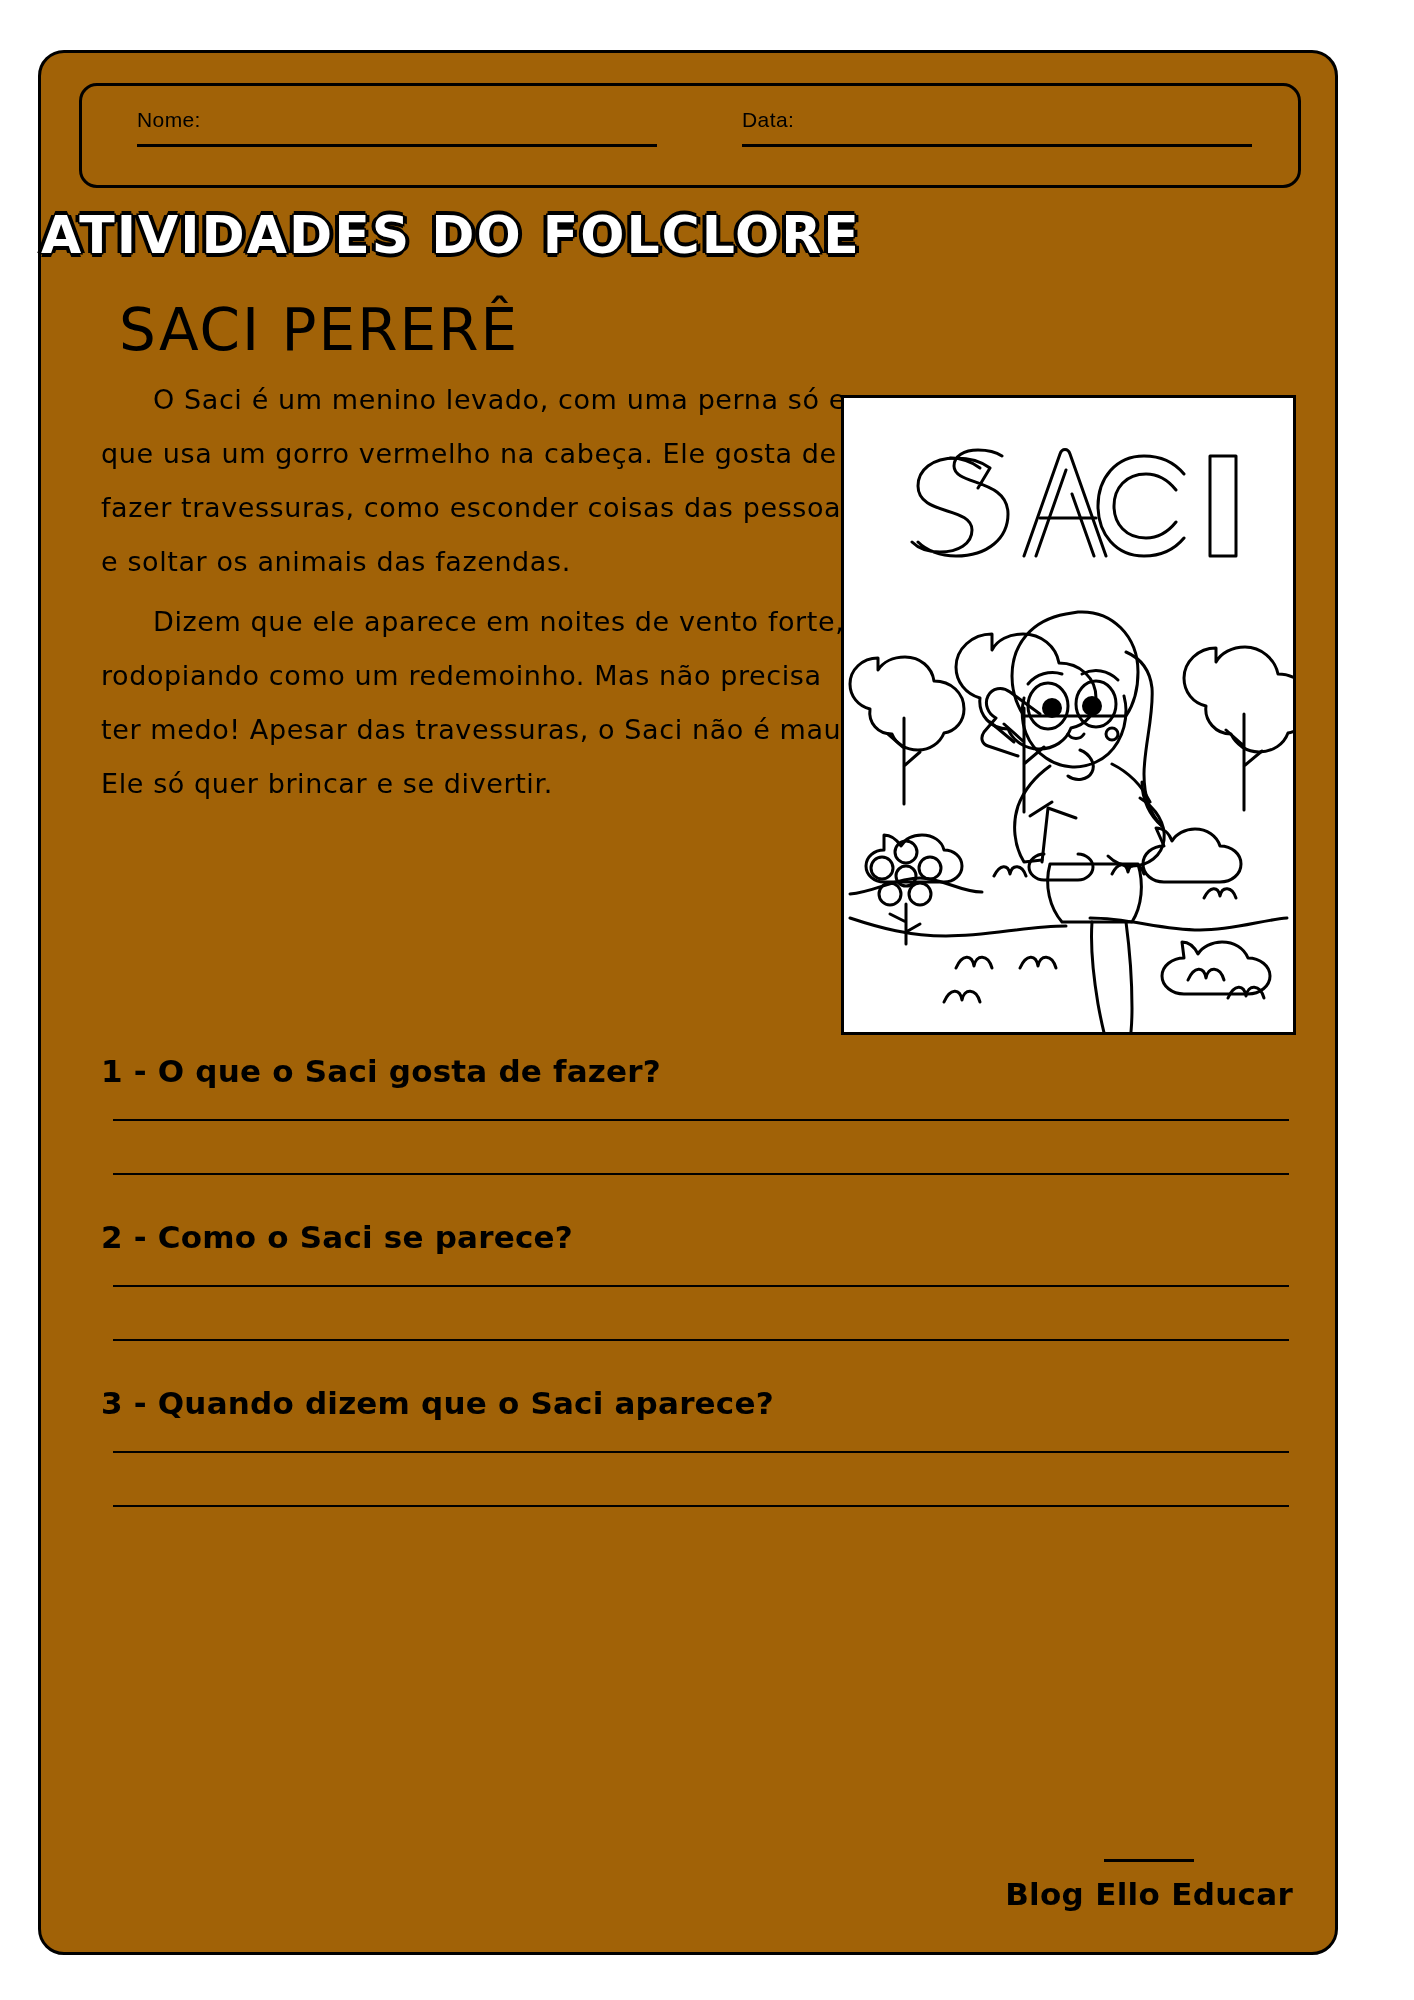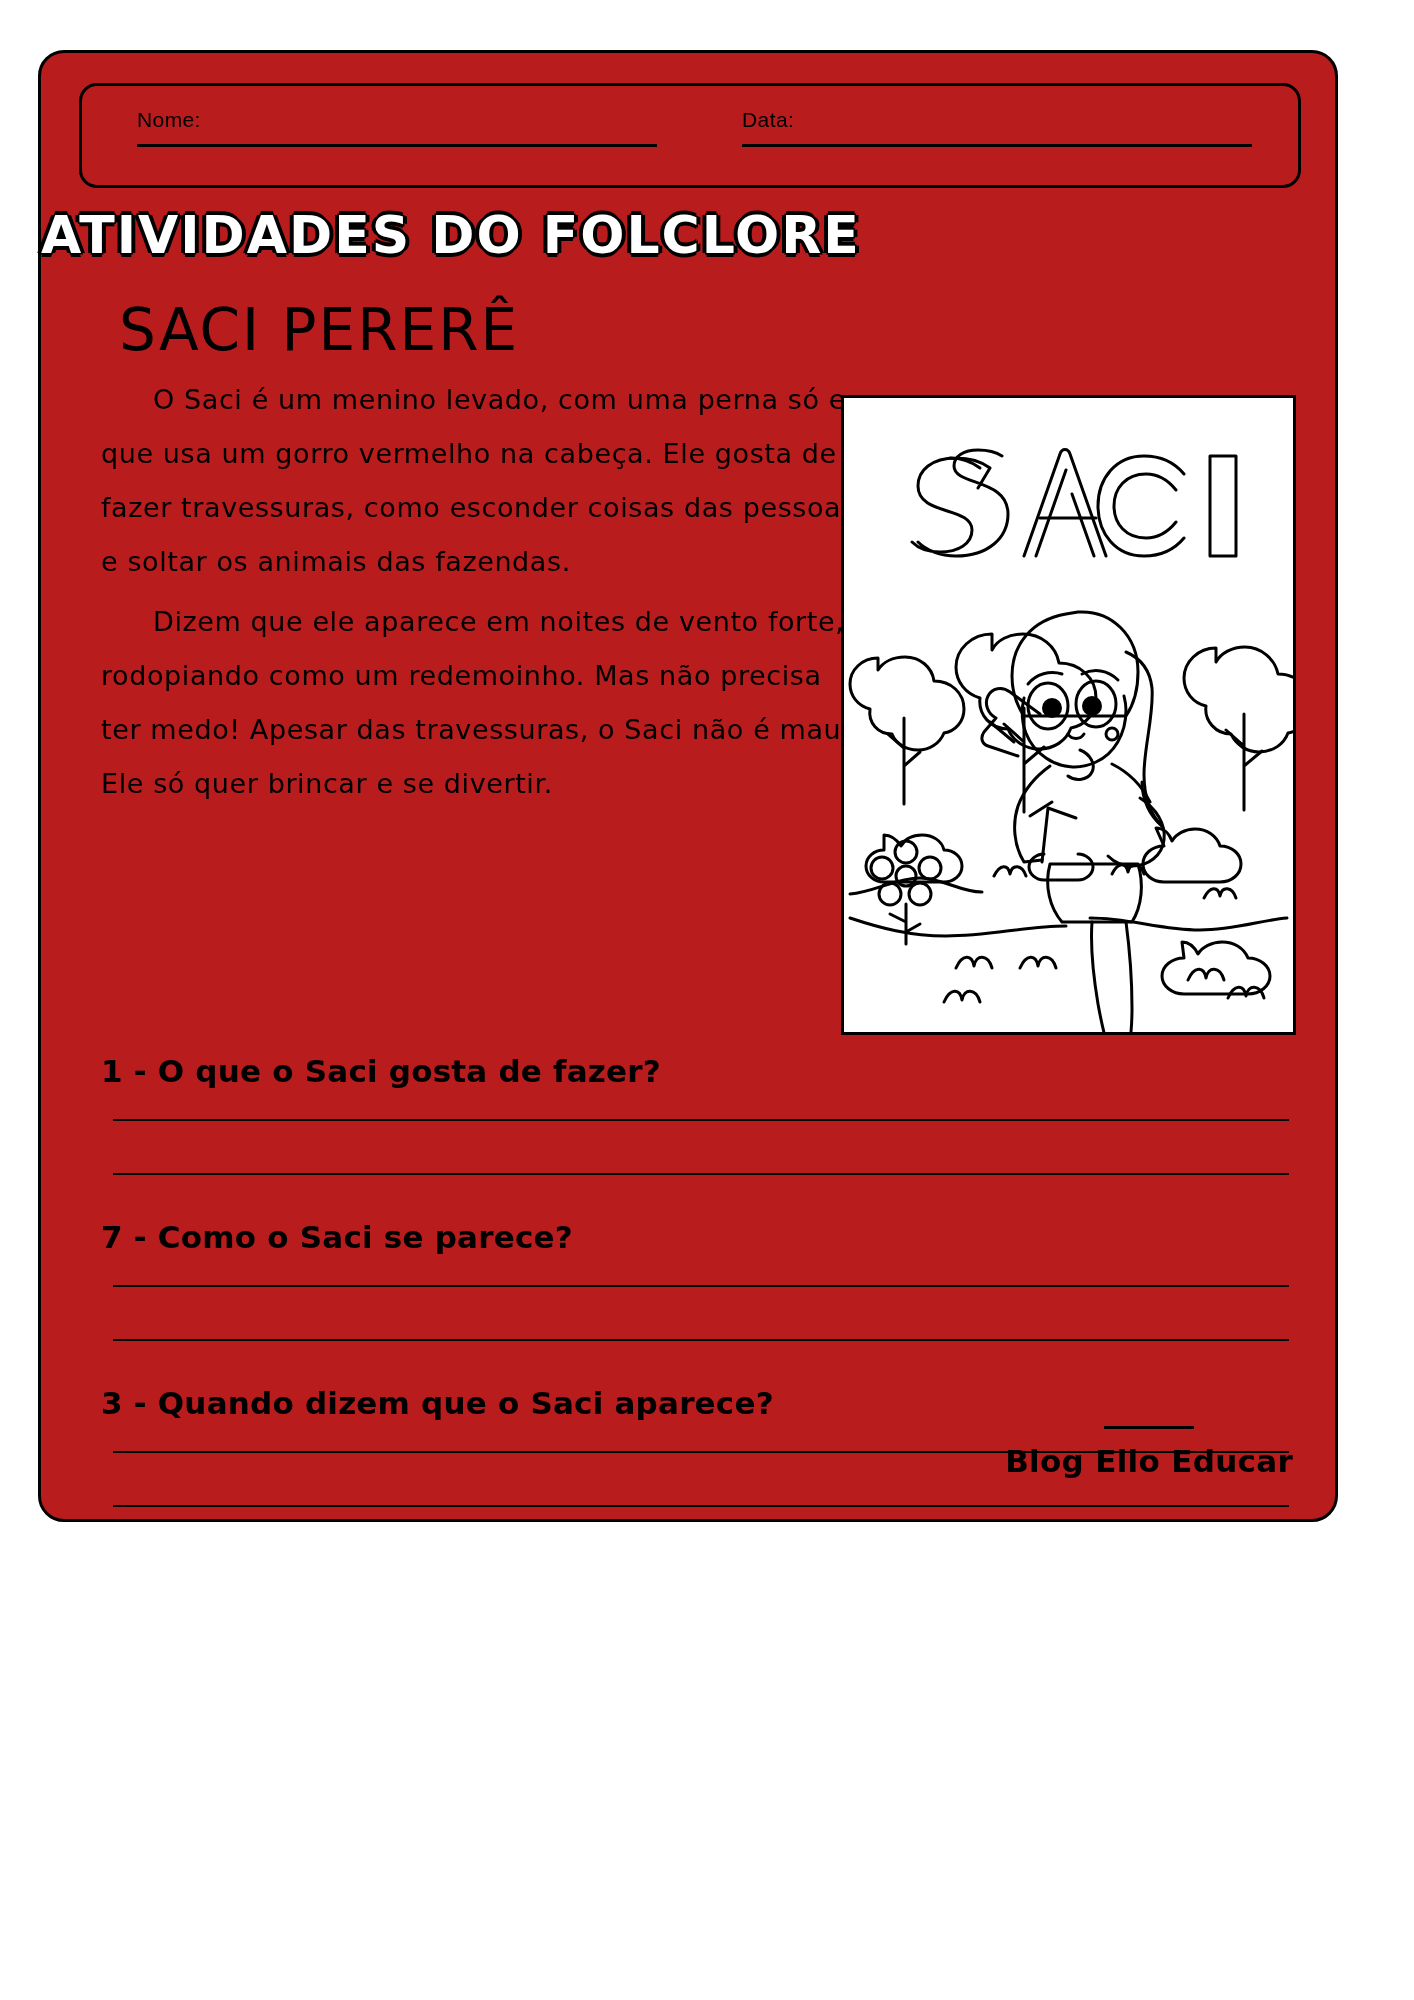--- a/index.html
+++ b/index.html
@@ -13,25 +13,25 @@
     font-family: "Liberation Sans", sans-serif;
     color: #000;
     overflow: hidden;
   }
 
   .page {
     position: absolute;
     left: 38px;
     top: 50px;
     width: 1300px;
-    height: 1472px;
+    height: 1905px;
     border: 3px solid #000;
     border-radius: 26px;
     box-sizing: border-box;
-    background: #b91c1c;
+    background: #a16207;
   }
 
   
   .idbox {
     position: absolute;
     left: 38px;
     top: 30px;
     width: 1222px;
     height: 105px;
     border: 3px solid #000;
@@ -288,21 +288,21 @@
 
   <div class="questions">
 
     <div class="q-block">
       <div class="q-text">1 - O que o Saci gosta de fazer?</div>
       <div class="ans-line"></div>
       <div class="ans-line"></div>
     </div>
 
     <div class="q-block">
-      <div class="q-text">7 - Como o Saci se parece?</div>
+      <div class="q-text">2 - Como o Saci se parece?</div>
       <div class="ans-line"></div>
       <div class="ans-line"></div>
     </div>
 
     <div class="q-block">
       <div class="q-text">3 - Quando dizem que o Saci aparece?</div>
       <div class="ans-line"></div>
       <div class="ans-line"></div>
     </div>
 

